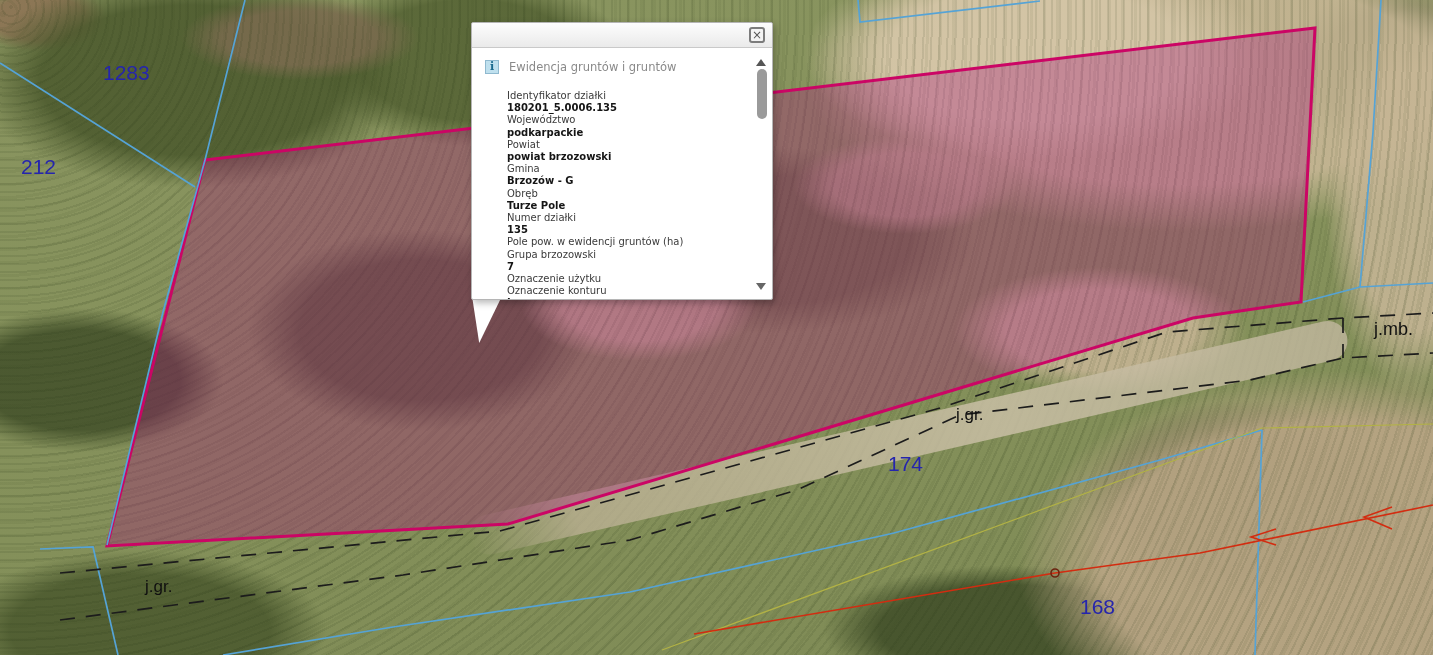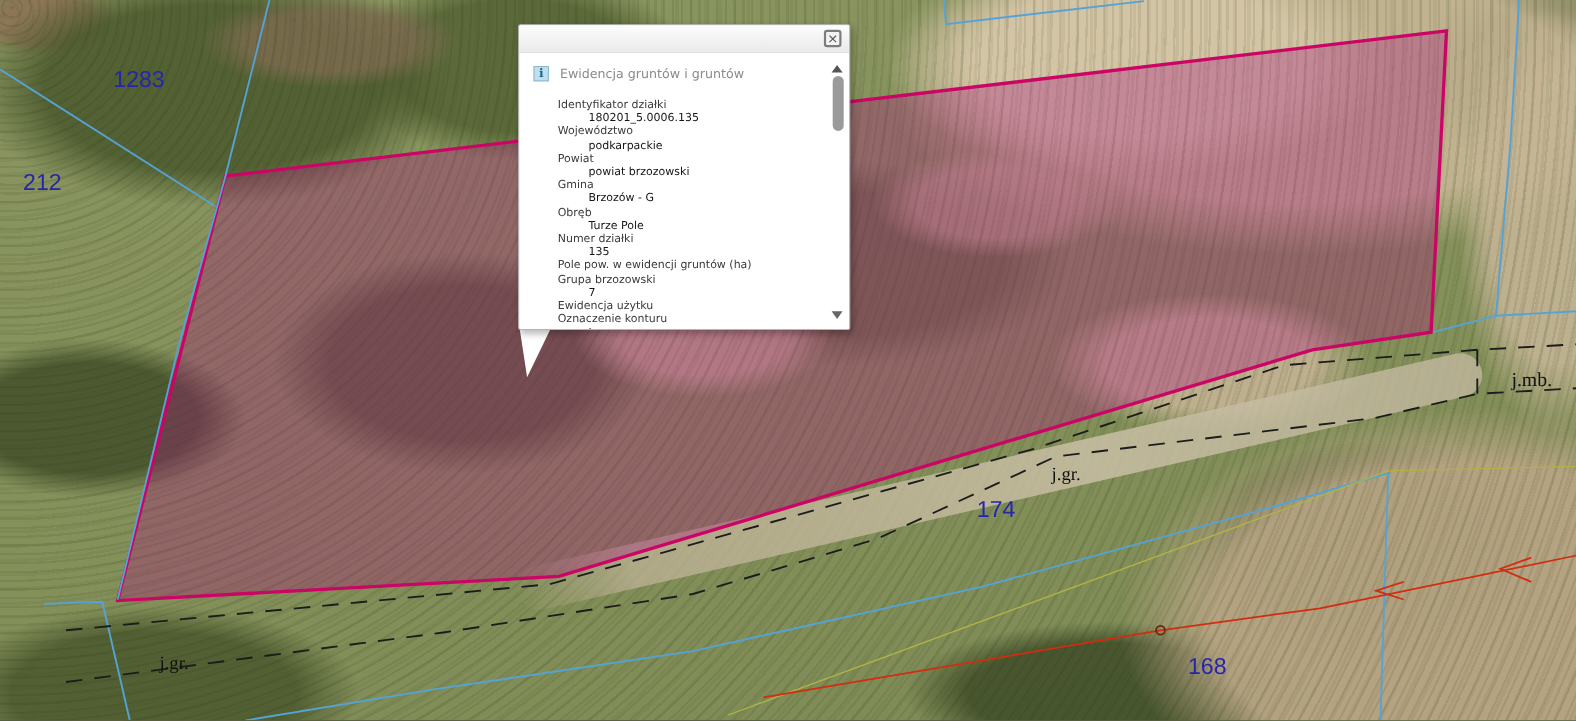--- a/index.html
+++ b/index.html
@@ -46,21 +46,21 @@
   }
   svg.lines{position:absolute;left:0;top:0;z-index:2;}
   .parcel{fill:var(--parcel-fill);stroke:var(--parcel-outline);stroke-width:3;stroke-linejoin:miter;}
   .blue{stroke:var(--cadastral-blue);stroke-width:1.7;fill:none;}
   .dash{stroke:var(--dashed-black);stroke-width:1.7;fill:none;stroke-dasharray:15 11;}
   .red{stroke:var(--power-red);stroke-width:1.6;fill:none;}
   .redc{stroke:#6b2410;stroke-width:1.6;fill:none;}
   .yellow{stroke:var(--utility-yellow);stroke-width:1.2;fill:none;}
   .mlabel{position:absolute;z-index:3;white-space:nowrap;}
   .num{color:var(--parcel-number-blue);font-size:21px;font-family:"Liberation Sans",sans-serif;}
-  .use{color:#101010;font-size:17px;font-family:Liberation Serif, serif;margin-top:16px;}
+  .use{color:#101010;font-size:17px;font-family:Liberation Sans, sans-serif;}
   
   .popup{
     position:absolute;left:471px;top:22px;width:300px;height:276px;z-index:10;
     background:#fff;border:1px solid #b5b5b5;border-radius:2px;
     box-shadow:2px 3px 7px rgba(0,0,0,0.28);
     font-family:"DejaVu Sans",sans-serif;
   }
   .titlebar{position:relative;height:24px;background:linear-gradient(#fdfdfd,#eaeaea);
     border-bottom:1px solid #c9c9c9;border-radius:2px 2px 0 0;}
   .close-btn{position:absolute;right:7px;top:4px;width:16px;height:16px;box-sizing:border-box;
@@ -68,21 +68,21 @@
     font-size:12px;line-height:11px;text-align:center;padding:0;cursor:pointer;
     font-family:"DejaVu Sans",sans-serif;}
   .phead{position:absolute;left:13px;top:37px;display:flex;align-items:center;}
   .info-icon{display:inline-block;width:14px;height:14px;background:#bfe0ee;border:1px solid #8fb9cf;
     box-sizing:border-box;color:#19688c;font-family:"DejaVu Serif",serif;font-weight:bold;
     font-size:11px;line-height:12px;text-align:center;}
   .ptitle{margin-left:10px;color:#8a8a8a;font-size:11.5px;}
   .rows{position:absolute;left:35px;top:67px;right:22px;bottom:0;overflow:hidden;
     font-size:10px;line-height:12.2px;color:#3a3a3a;}
   .prow{white-space:nowrap;}
-  .prow.bold{font-weight:normal;color:#151515;margin-left:28px;}
+  .prow.bold{font-weight:bold;color:#151515;}
   .sb-up{position:absolute;right:6px;top:36px;width:0;height:0;
     border-left:5px solid transparent;border-right:5px solid transparent;border-bottom:7px solid #555;}
   .sb-thumb{position:absolute;right:5px;top:46px;width:10px;height:50px;background:#9a9a9a;border-radius:5px;cursor:pointer;}
   .sb-down{position:absolute;right:6px;bottom:9px;width:0;height:0;
     border-left:5px solid transparent;border-right:5px solid transparent;border-top:7px solid #666;}
   .tail{position:absolute;left:472px;top:296px;width:30px;height:47px;background:#fff;z-index:9;
     clip-path:polygon(0 0,100% 0,24% 100%);}
 </style>
 </head>
 <body>
@@ -142,21 +142,21 @@
         <div class="prow bold">powiat brzozowski</div>
         <div class="prow">Gmina</div>
         <div class="prow bold">Brzozów - G</div>
         <div class="prow">Obręb</div>
         <div class="prow bold">Turze Pole</div>
         <div class="prow">Numer działki</div>
         <div class="prow bold">135</div>
         <div class="prow">Pole pow. w ewidencji gruntów (ha)</div>
         <div class="prow">Grupa brzozowski</div>
         <div class="prow bold">7</div>
-        <div class="prow">Ewidencja użytku</div>
+        <div class="prow">Oznaczenie użytku</div>
         <div class="prow">Oznaczenie konturu</div>
         <div class="prow bold">Ls</div>
       </div>
     <div class="sb-up"></div>
     <div class="sb-thumb"></div>
     <div class="sb-down"></div>
   </div>
   <div class="tail"></div>
 
 </div>

